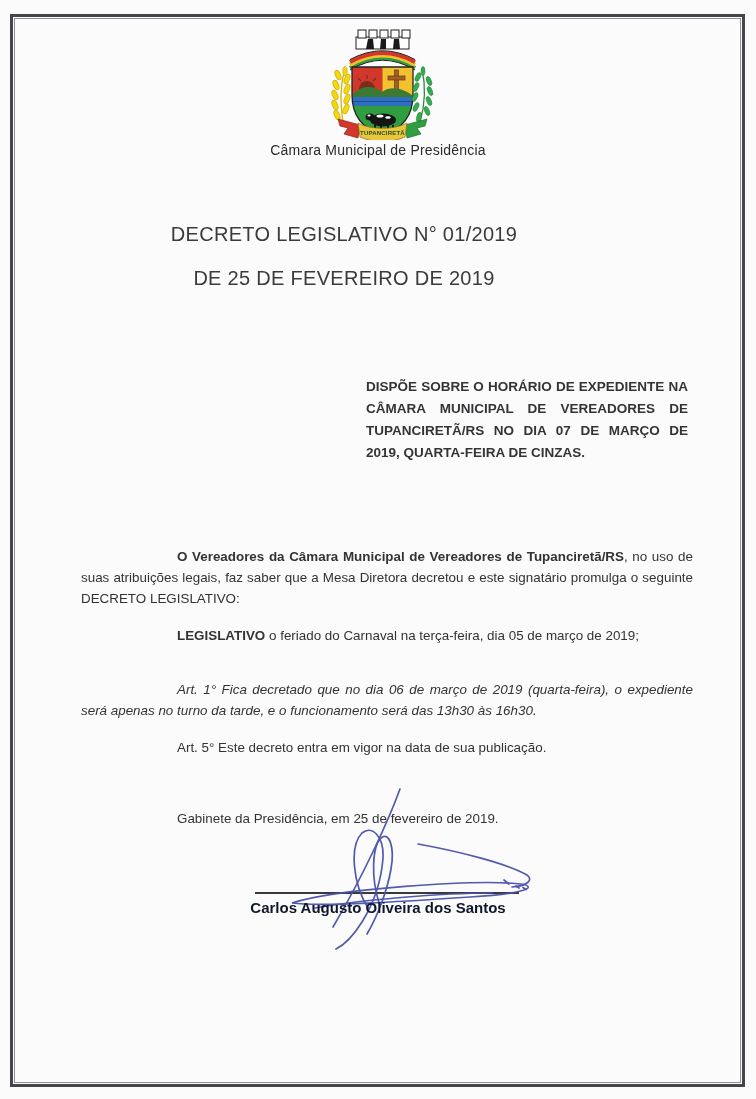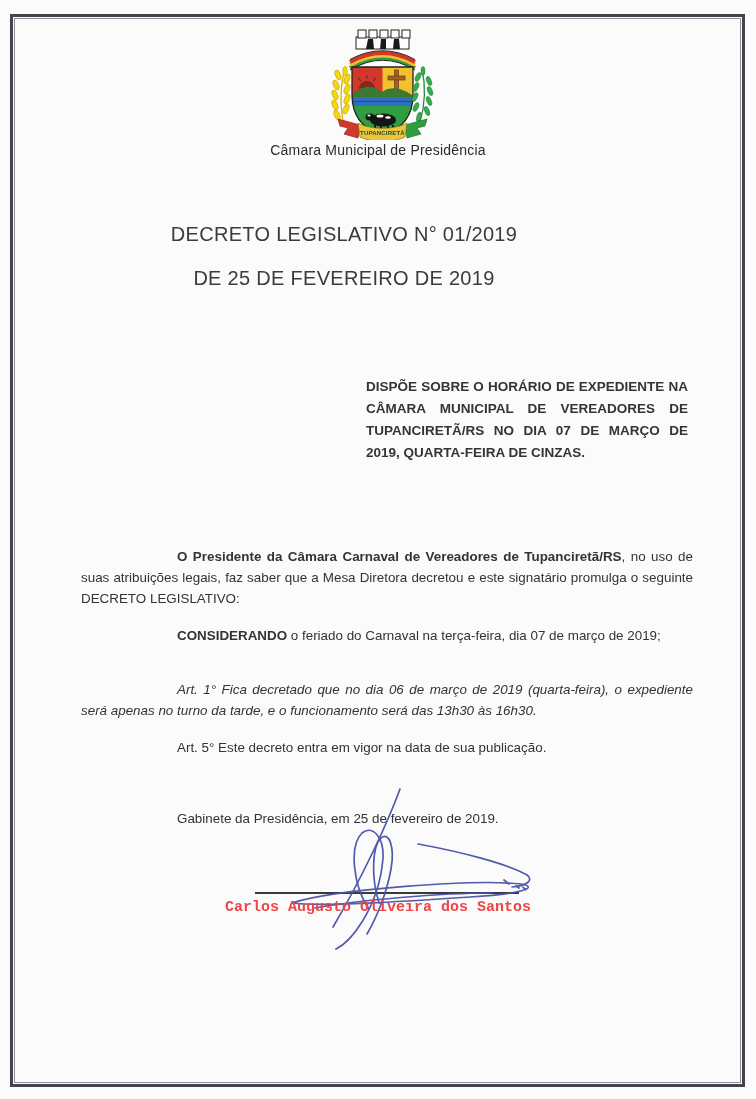--- a/index.html
+++ b/index.html
@@ -43,21 +43,21 @@
   .p2{top:625px;}
   .art1{top:679px;font-style:italic;}
   .art2{top:737px;}
   .closing{top:808px;text-align:left;}
   .sig-svg{position:absolute;left:260px;top:780px;width:280px;height:170px;}
   .sig-line{
     position:absolute;left:255px;top:892px;width:264px;height:0;
     border-top:2px solid #39393b;
   }
   .sig-block{position:absolute;left:198px;top:897px;width:360px;text-align:center;}
-  .sig-name{font-size:15px;font-weight:bold;line-height:21px;color:#ef4444;font-family:Liberation Mono, monospace;}
+  .sig-name{font-size:15px;font-weight:bold;line-height:21px;color:#0f172a;}
   .sig-role{font-size:14.5px;line-height:21px;color:#333336;}
   b{font-weight:bold;}
 </style>
 </head>
 <body>
 
 <div class="frame">
   <div class="frame-inner"></div>
 </div>
 
@@ -161,23 +161,23 @@
   </g>
 </svg>
 
 <div class="caption">Câmara Municipal de Presidência</div>
 
 <div class="title title1">DECRETO LEGISLATIVO N° 01/2019</div>
 <div class="title title2">DE 25 DE FEVEREIRO DE 2019</div>
 
 <div class="summary">DISPÕE SOBRE O HORÁRIO DE EXPEDIENTE NA CÂMARA MUNICIPAL DE VEREADORES DE TUPANCIRETÃ/RS NO DIA 07 DE MARÇO DE 2019, QUARTA-FEIRA DE CINZAS.</div>
 
-<div class="para p1"><b>O Presidente da Câmara Carnaval de Vereadores de Tupanciretã/RS</b><span>, no uso de suas atribuições legais, faz saber que a Mesa Diretora decretou e este signatário promulga o seguinte DECRETO LEGISLATIVO:</span></div>
-
-<div class="para p2"><b>CONSIDERANDO</b><span> o feriado do Carnaval na terça-feira, dia 07 de março de 2019;</span></div>
+<div class="para p1"><b>O Vereadores da Câmara Municipal de Vereadores de Tupanciretã/RS</b><span>, no uso de suas atribuições legais, faz saber que a Mesa Diretora decretou e este signatário promulga o seguinte DECRETO LEGISLATIVO:</span></div>
+
+<div class="para p2"><b>LEGISLATIVO</b><span> o feriado do Carnaval na terça-feira, dia 05 de março de 2019;</span></div>
 
 <div class="para art1">Art. 1° Fica decretado que no dia 06 de março de 2019 (quarta-feira), o expediente será apenas no turno da tarde, e o funcionamento será das 13h30 às 16h30.</div>
 
 <div class="para art2">Art. 5° Este decreto entra em vigor na data de sua publicação.</div>
 
 <div class="para closing">Gabinete da Presidência, em 25 de fevereiro de 2019.</div>
 
 <div class="sig-line"></div>
 
 <svg class="sig-svg" viewBox="260 780 280 170">

